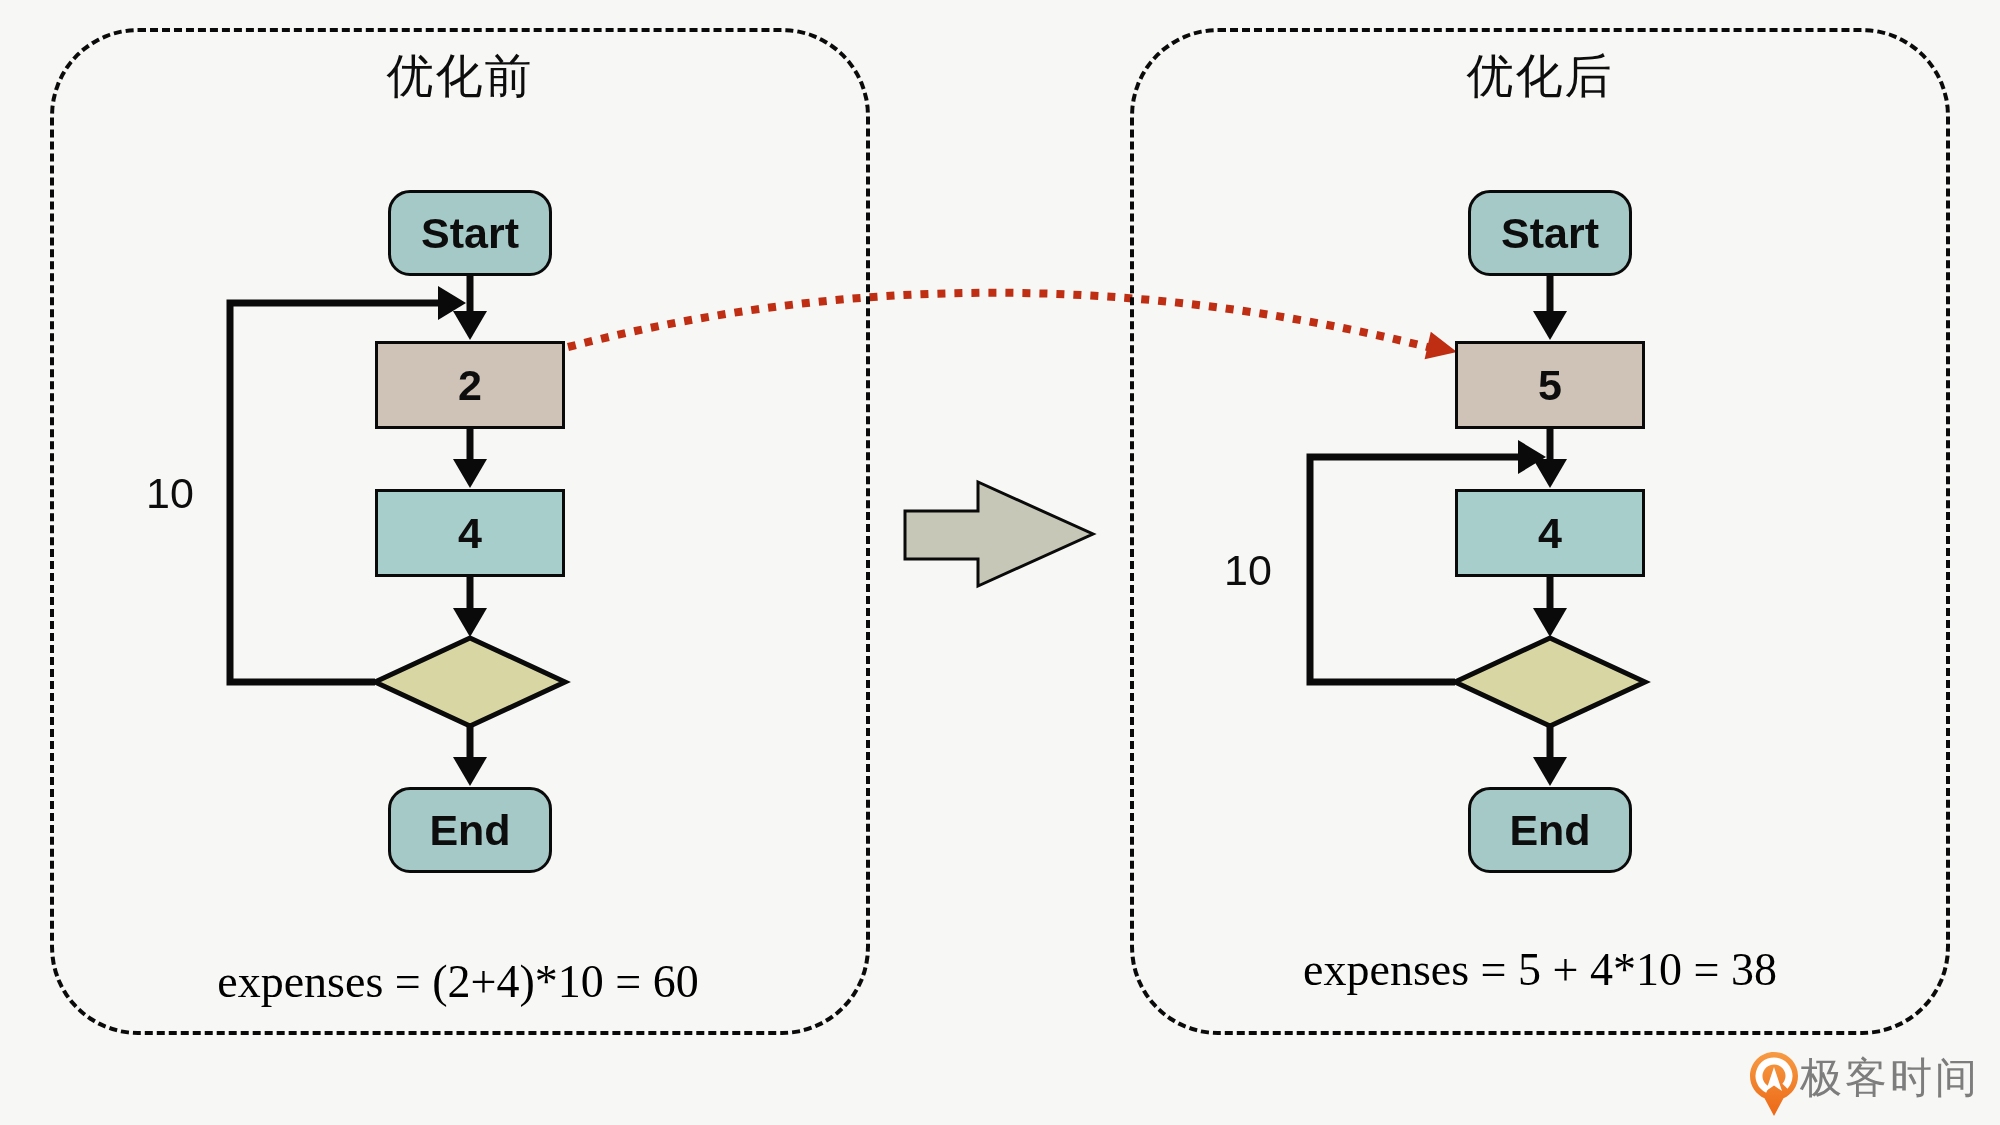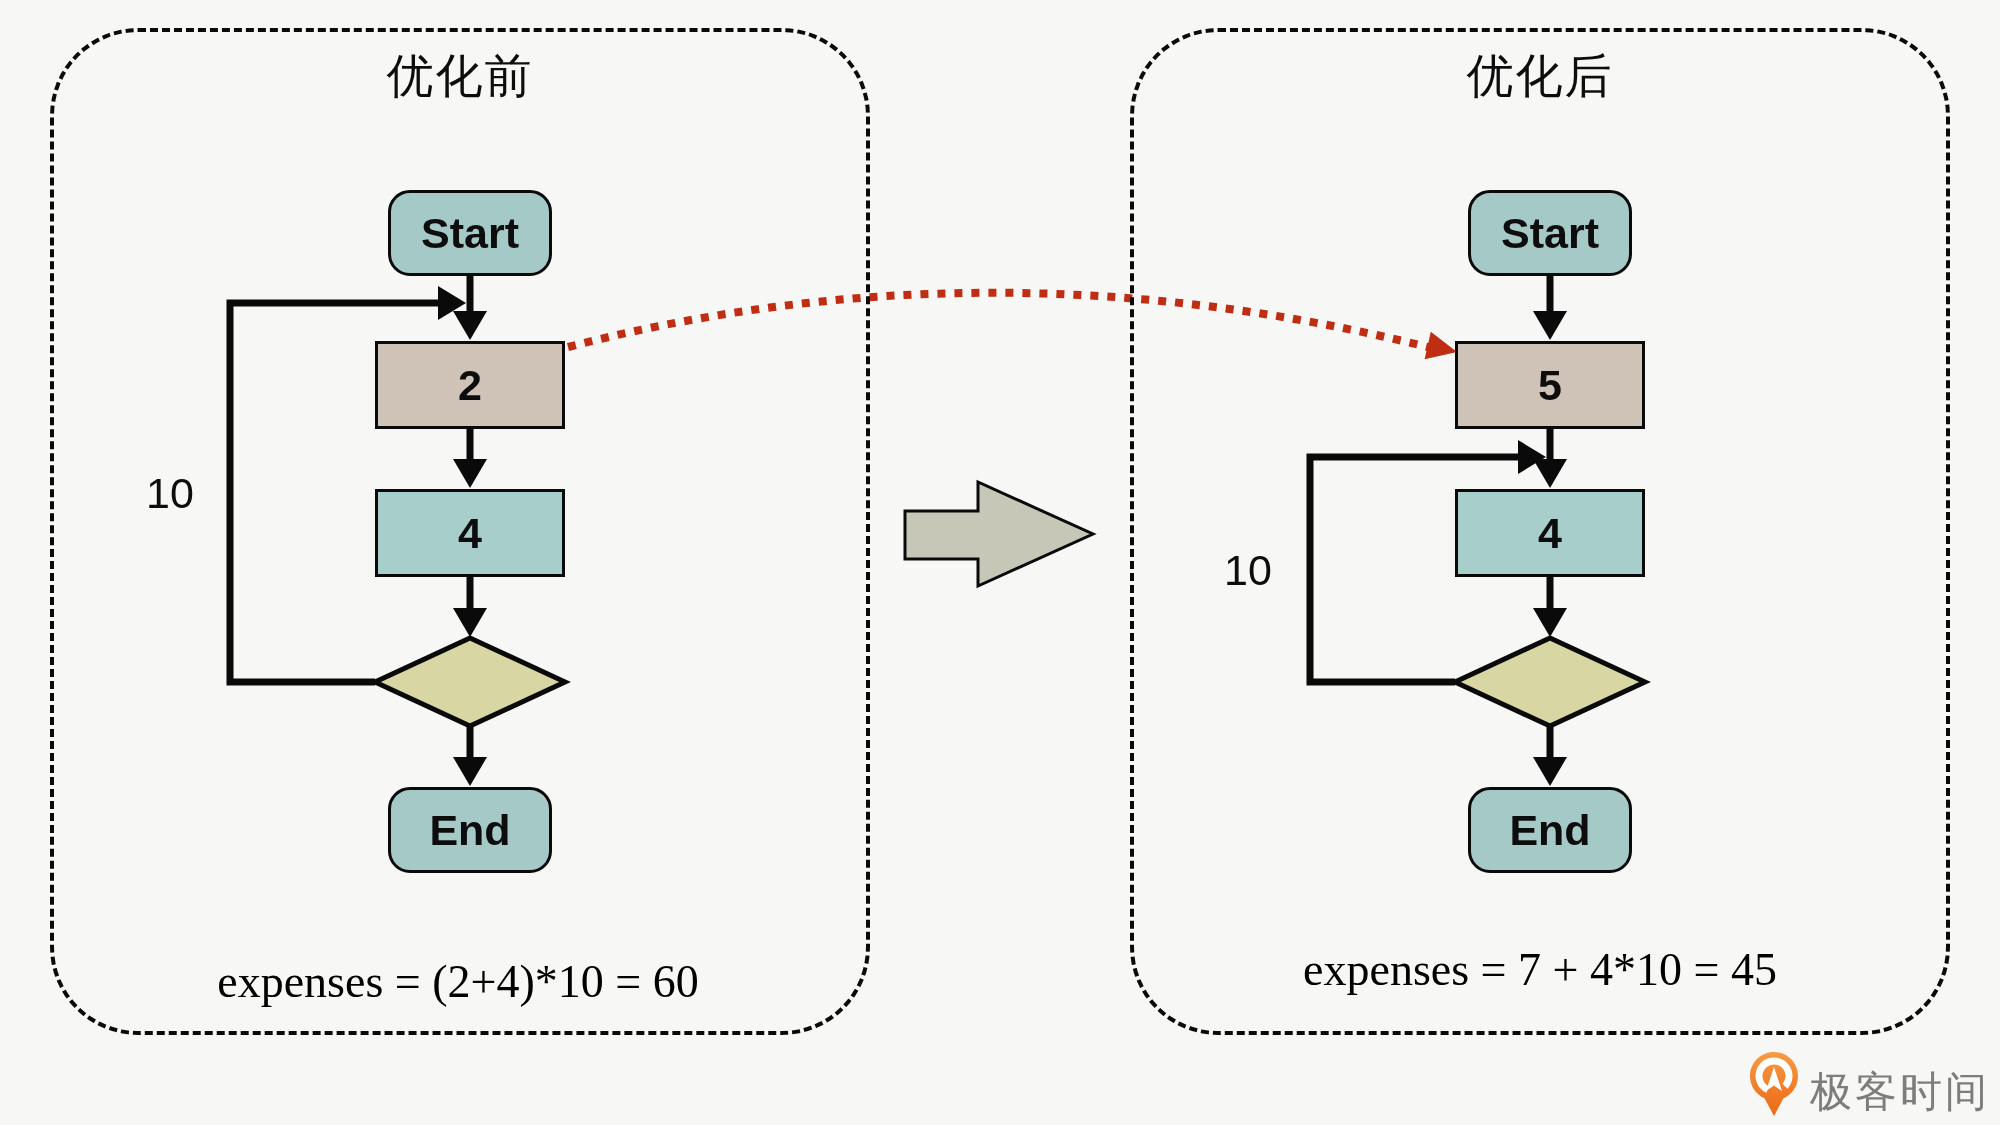--- a/index.html
+++ b/index.html
@@ -81,21 +81,21 @@
   .spine{stroke:var(--outline,#0a0a0a);stroke-width:7;}
   .head{fill:var(--outline,#0a0a0a);stroke:none;}
   .loop{fill:none;stroke:var(--outline,#0a0a0a);stroke-width:7;}
   .diamond{fill:var(--diamond-fill,#d8d7a4);stroke:var(--outline,#0a0a0a);stroke-width:5;stroke-linejoin:miter;}
   .redpath{fill:none;stroke:var(--red-arrow,#bf2d12);stroke-width:8;stroke-dasharray:8 9;stroke-linecap:butt;}
   .redhead{fill:var(--red-arrow,#bf2d12);}
   .blockarrow{fill:var(--block-arrow-fill,#c7c7b8);stroke:var(--outline,#0a0a0a);stroke-width:3;stroke-linejoin:miter;}
 
   .logo{
     position:absolute;left:1748px;top:1050px;
-    display:flex;align-items:flex-end;gap:10px;
+    display:flex;align-items:flex-start;gap:0;
   }
   .logo-text{
     font-size:42px;color:var(--logo-text-color,#7d7d7d);
     letter-spacing:3px;white-space:nowrap;
   }
 </style>
 </head>
 <body>
 
 <div class="canvas">
@@ -153,21 +153,21 @@
   <div class="node step step2 before-step2">4</div>
   <div class="node terminal before-end">End</div>
   <div class="loop-label before">10</div>
   <div class="formula before">expenses = (2+4)*10 = 60</div>
 
   <div class="node terminal after-start">Start</div>
   <div class="node step step1 after-step1">5</div>
   <div class="node step step2 after-step2">4</div>
   <div class="node terminal after-end">End</div>
   <div class="loop-label after">10</div>
-  <div class="formula after">expenses = 7 + 4*10 = 45</div>
+  <div class="formula after">expenses = 5 + 4*10 = 38</div>
 
   <div class="logo">
     <svg width="52" height="70" viewBox="0 0 52 70" xmlns="http://www.w3.org/2000/svg">
       <path d="M26 2 C12.7 2 2 12.7 2 26 C2 36 8 44.5 16.5 48.3 L26 66 L35.5 48.3 C44 44.5 50 36 50 26 C50 12.7 39.3 2 26 2 Z" fill="url(#logoGrad)"></path>
       <circle cx="26" cy="26" r="15" fill="none" stroke="#ffffff" stroke-width="7" stroke-dasharray="75 20" transform="rotate(115 26 26)"></circle>
       <path d="M26 17 L34 41 L26 35.5 L18 41 Z" fill="#ffffff"></path>
     </svg>
     <span class="logo-text">极客时间</span>
   </div>
 

